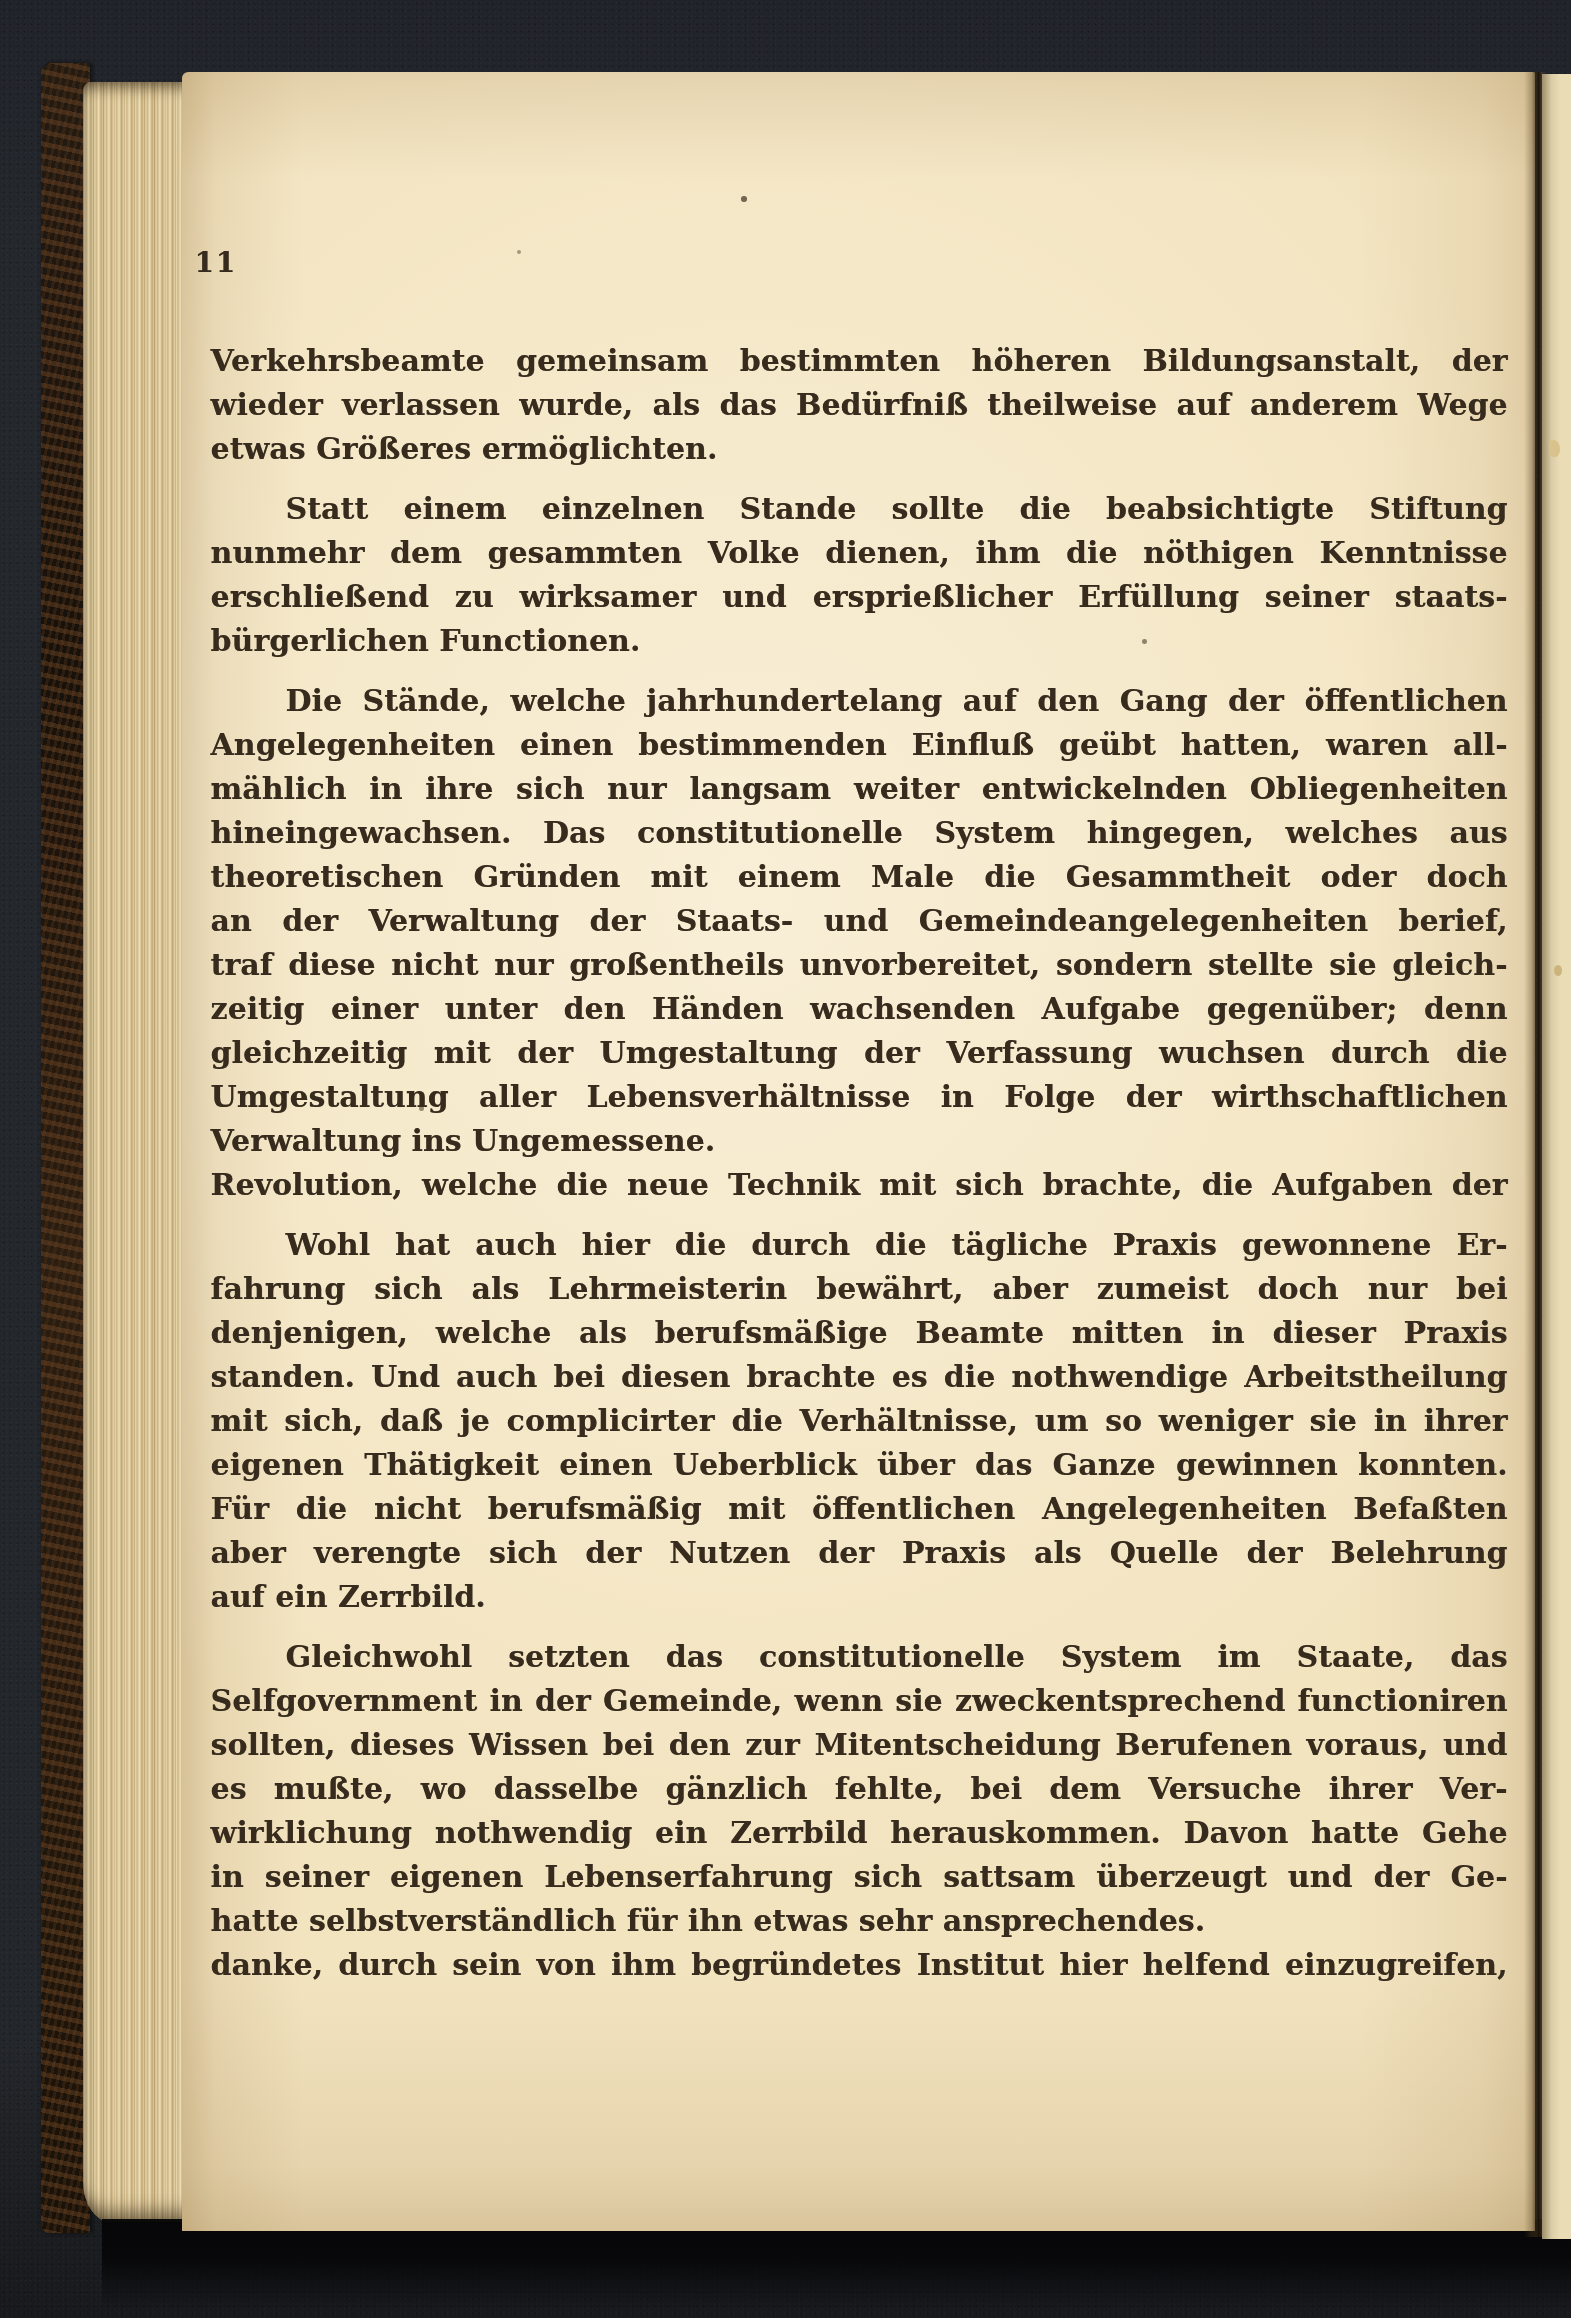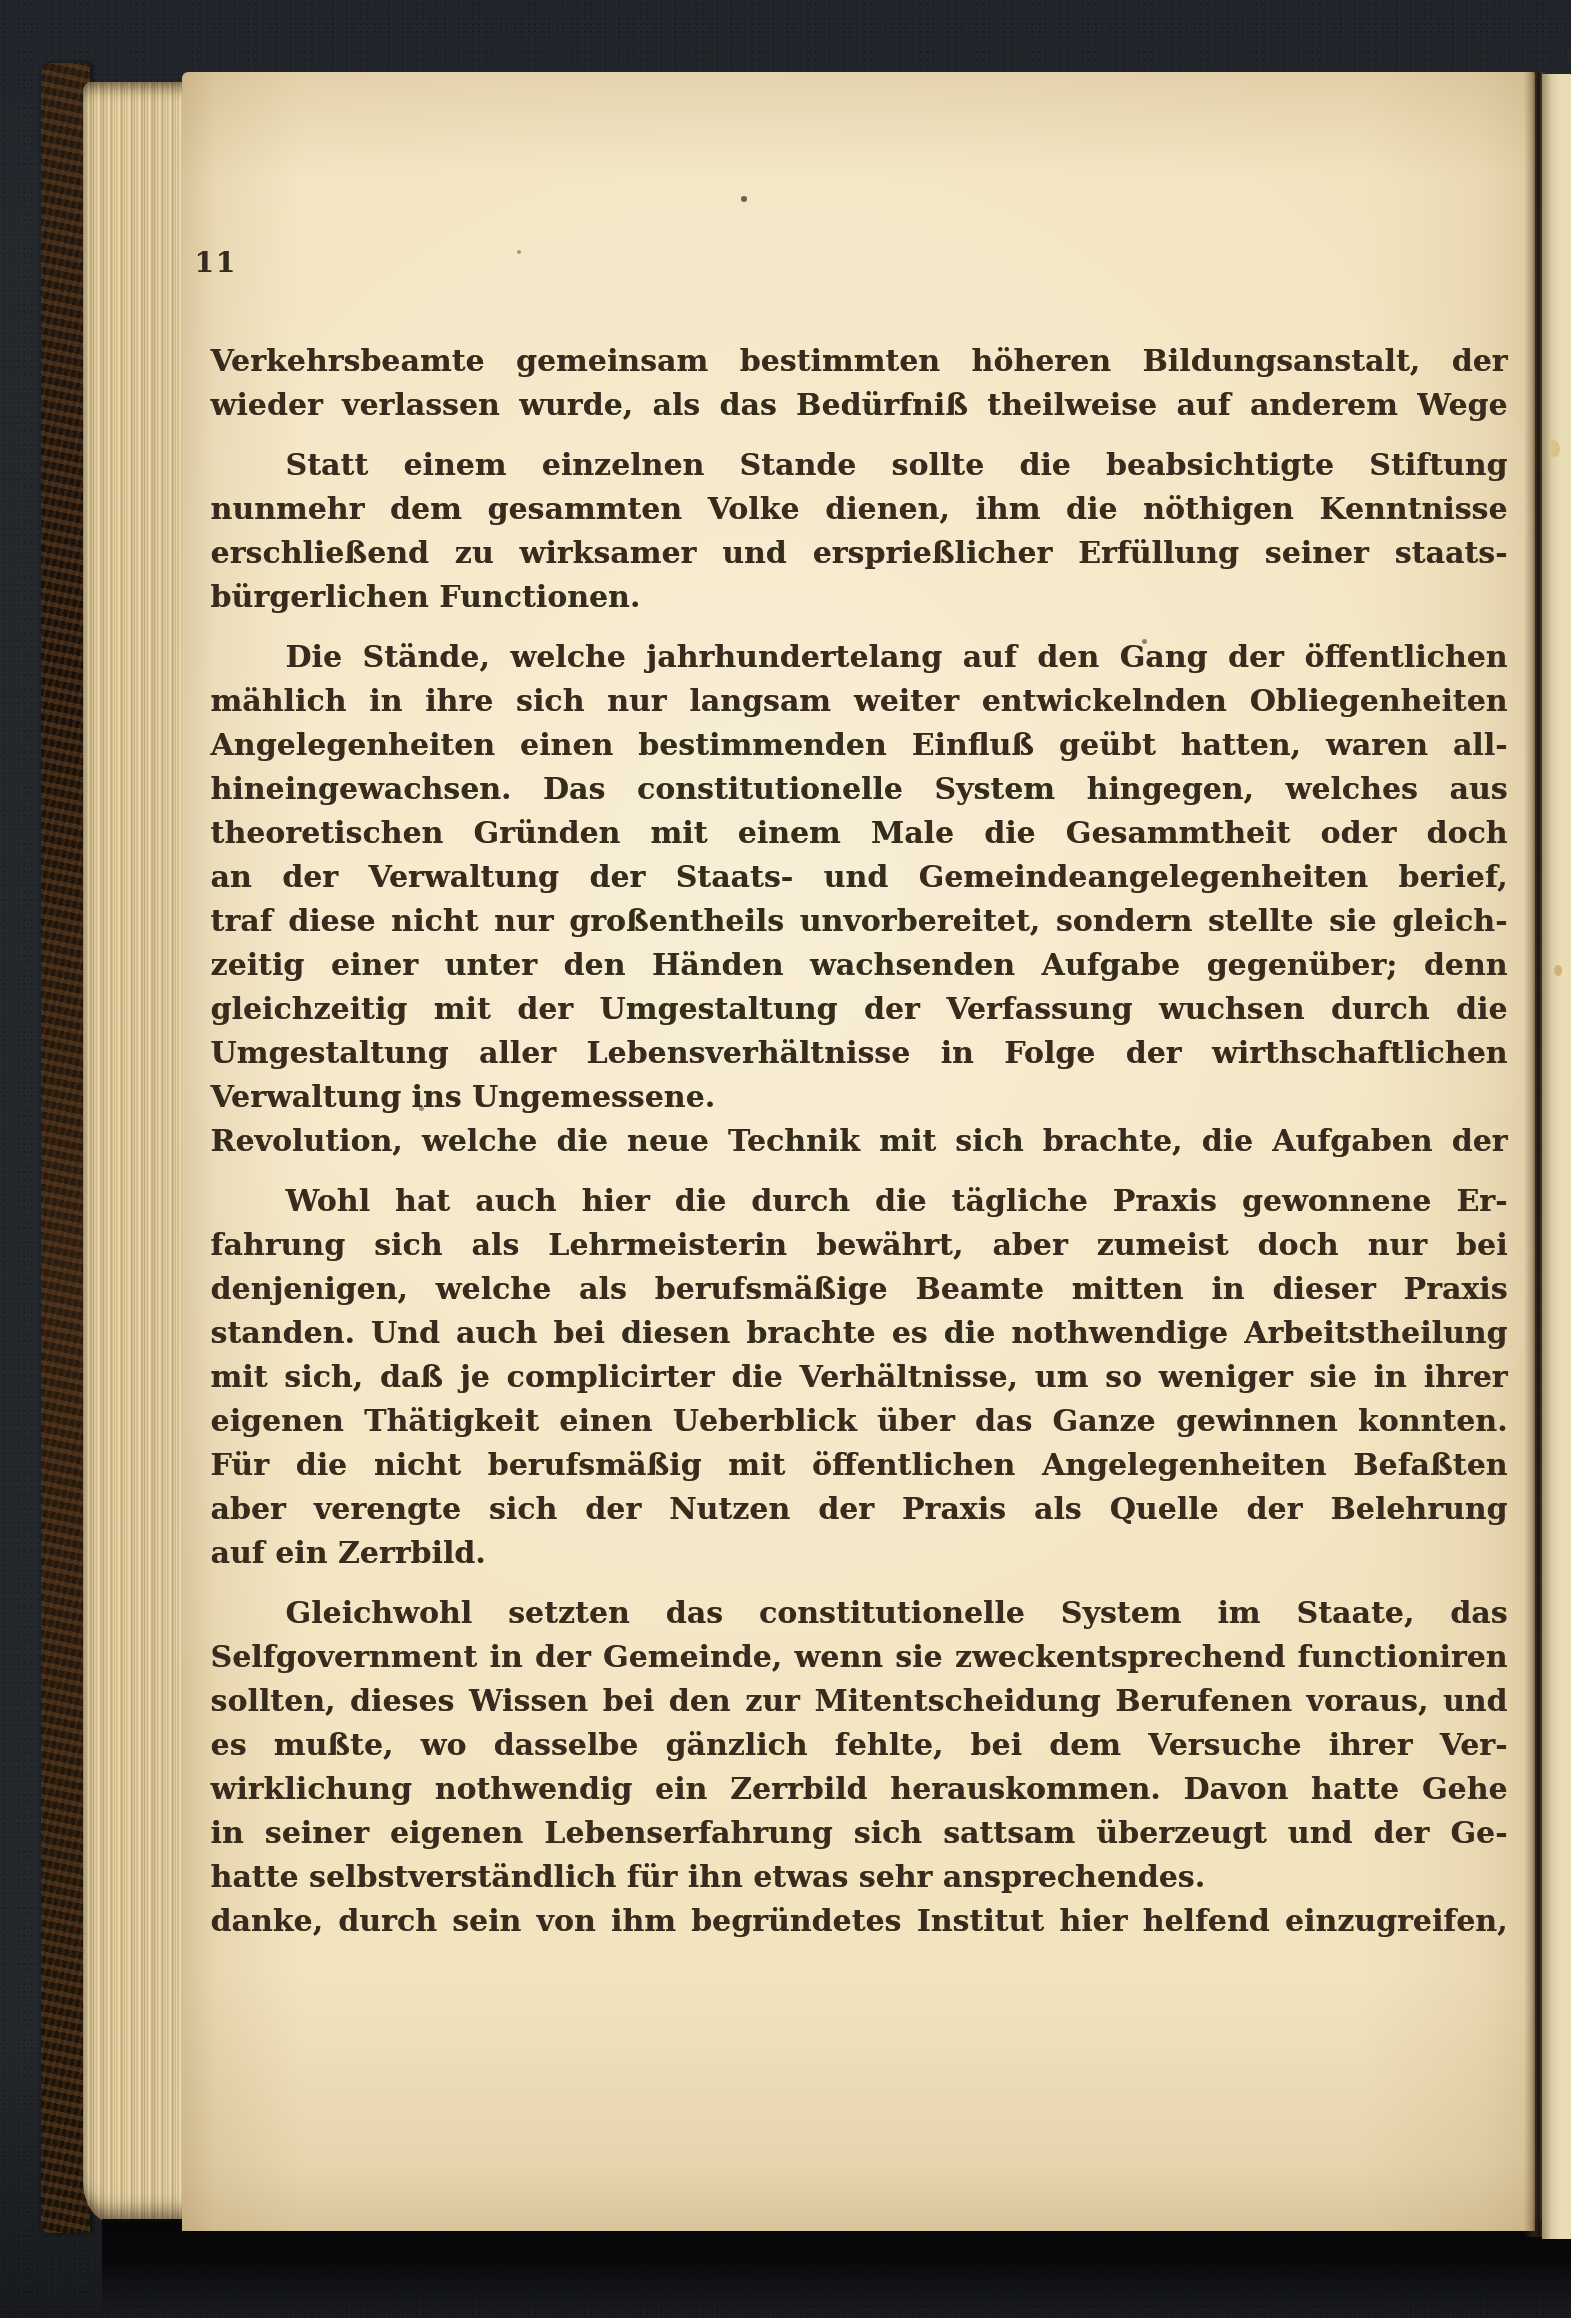--- a/index.html
+++ b/index.html
@@ -118,31 +118,32 @@
   <div class="abs page-stack"></div>
 
   <div class="abs book-shadow"></div>
 
   <div class="abs page">
     <div class="abs page-number">11</div>
     <div class="abs text-layer">
         <div class="para">
           <div class="line">Verkehrsbeamte gemeinsam bestimmten höheren Bildungsanstalt, der</div>
           <div class="line">wieder verlassen wurde, als das Bedürfniß theilweise auf anderem Wege</div>
+          <div class="line last">etwas Größeres ermöglichten.</div>
         </div>
         <div class="para">
           <div class="line indent">Statt einem einzelnen Stande sollte die beabsichtigte Stiftung</div>
           <div class="line">nunmehr dem gesammten Volke dienen, ihm die nöthigen Kenntnisse</div>
           <div class="line">erschließend zu wirksamer und ersprießlicher Erfüllung seiner staats-</div>
           <div class="line last">bürgerlichen Functionen.</div>
         </div>
         <div class="para">
           <div class="line indent">Die Stände, welche jahrhundertelang auf den Gang der öffentlichen</div>
+          <div class="line">Angelegenheiten einen bestimmenden Einfluß geübt hatten, waren all-</div>
           <div class="line">mählich in ihre sich nur langsam weiter entwickelnden Obliegenheiten</div>
-          <div class="line">Angelegenheiten einen bestimmenden Einfluß geübt hatten, waren all-</div>
           <div class="line">hineingewachsen. Das constitutionelle System hingegen, welches aus</div>
           <div class="line">theoretischen Gründen mit einem Male die Gesammtheit oder doch</div>
           <div class="line">an der Verwaltung der Staats- und Gemeindeangelegenheiten berief,</div>
           <div class="line">traf diese nicht nur großentheils unvorbereitet, sondern stellte sie gleich-</div>
           <div class="line">zeitig einer unter den Händen wachsenden Aufgabe gegenüber; denn</div>
           <div class="line">gleichzeitig mit der Umgestaltung der Verfassung wuchsen durch die</div>
           <div class="line">Umgestaltung aller Lebensverhältnisse in Folge der wirthschaftlichen</div>
           <div class="line last">Verwaltung ins Ungemessene.</div>
           <div class="line">Revolution, welche die neue Technik mit sich brachte, die Aufgaben der</div>
         </div>

